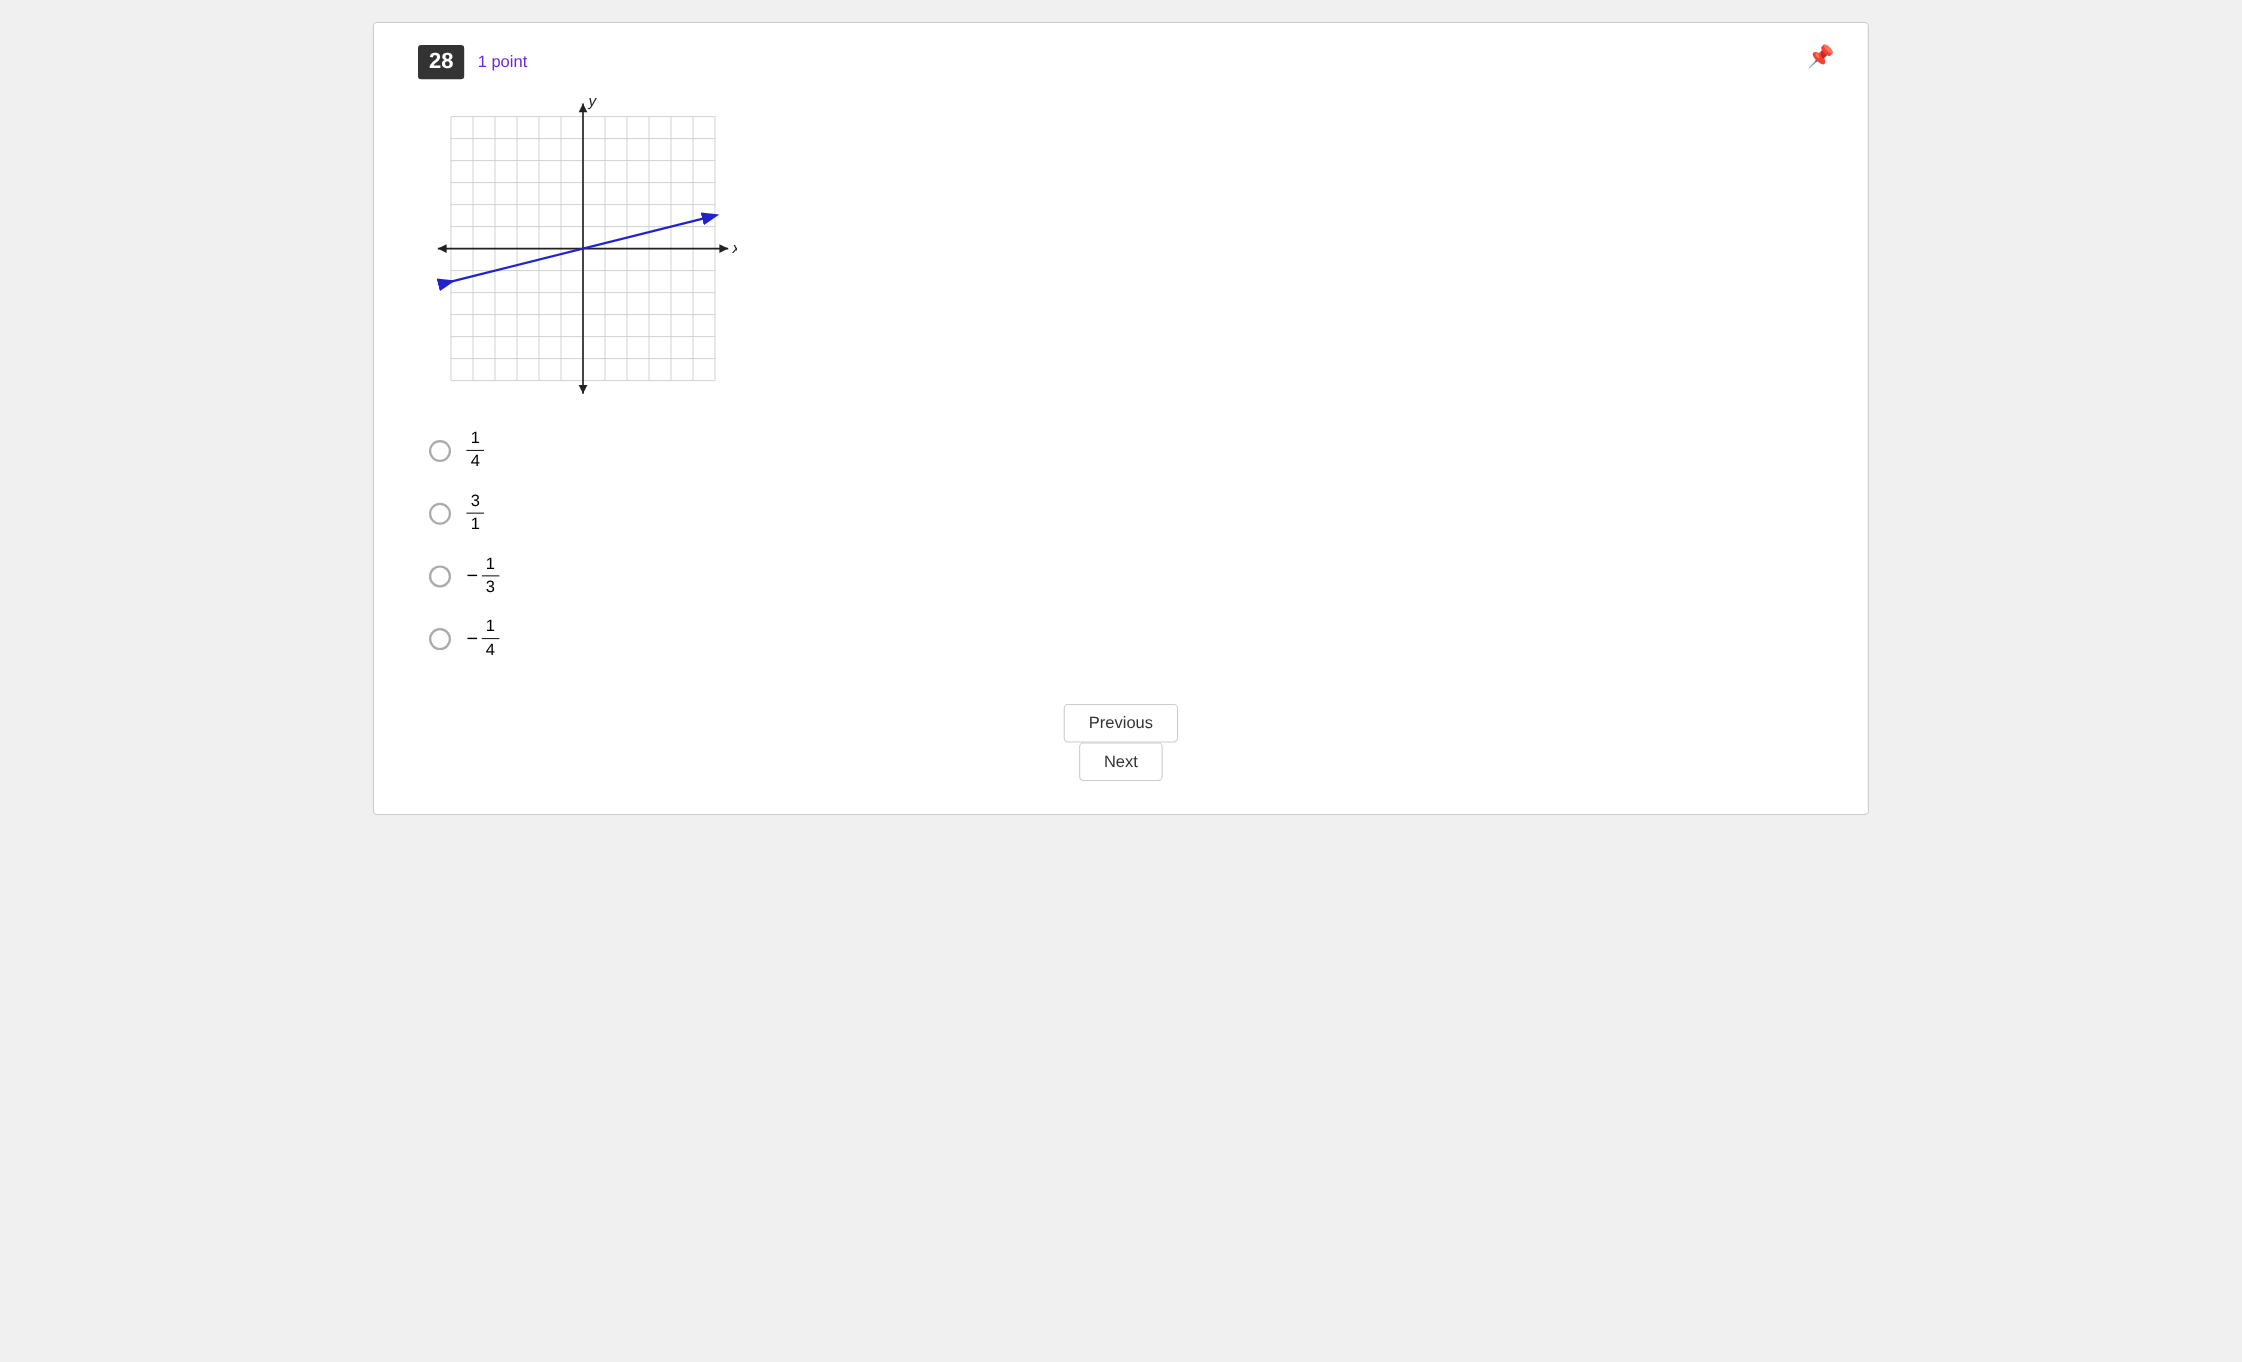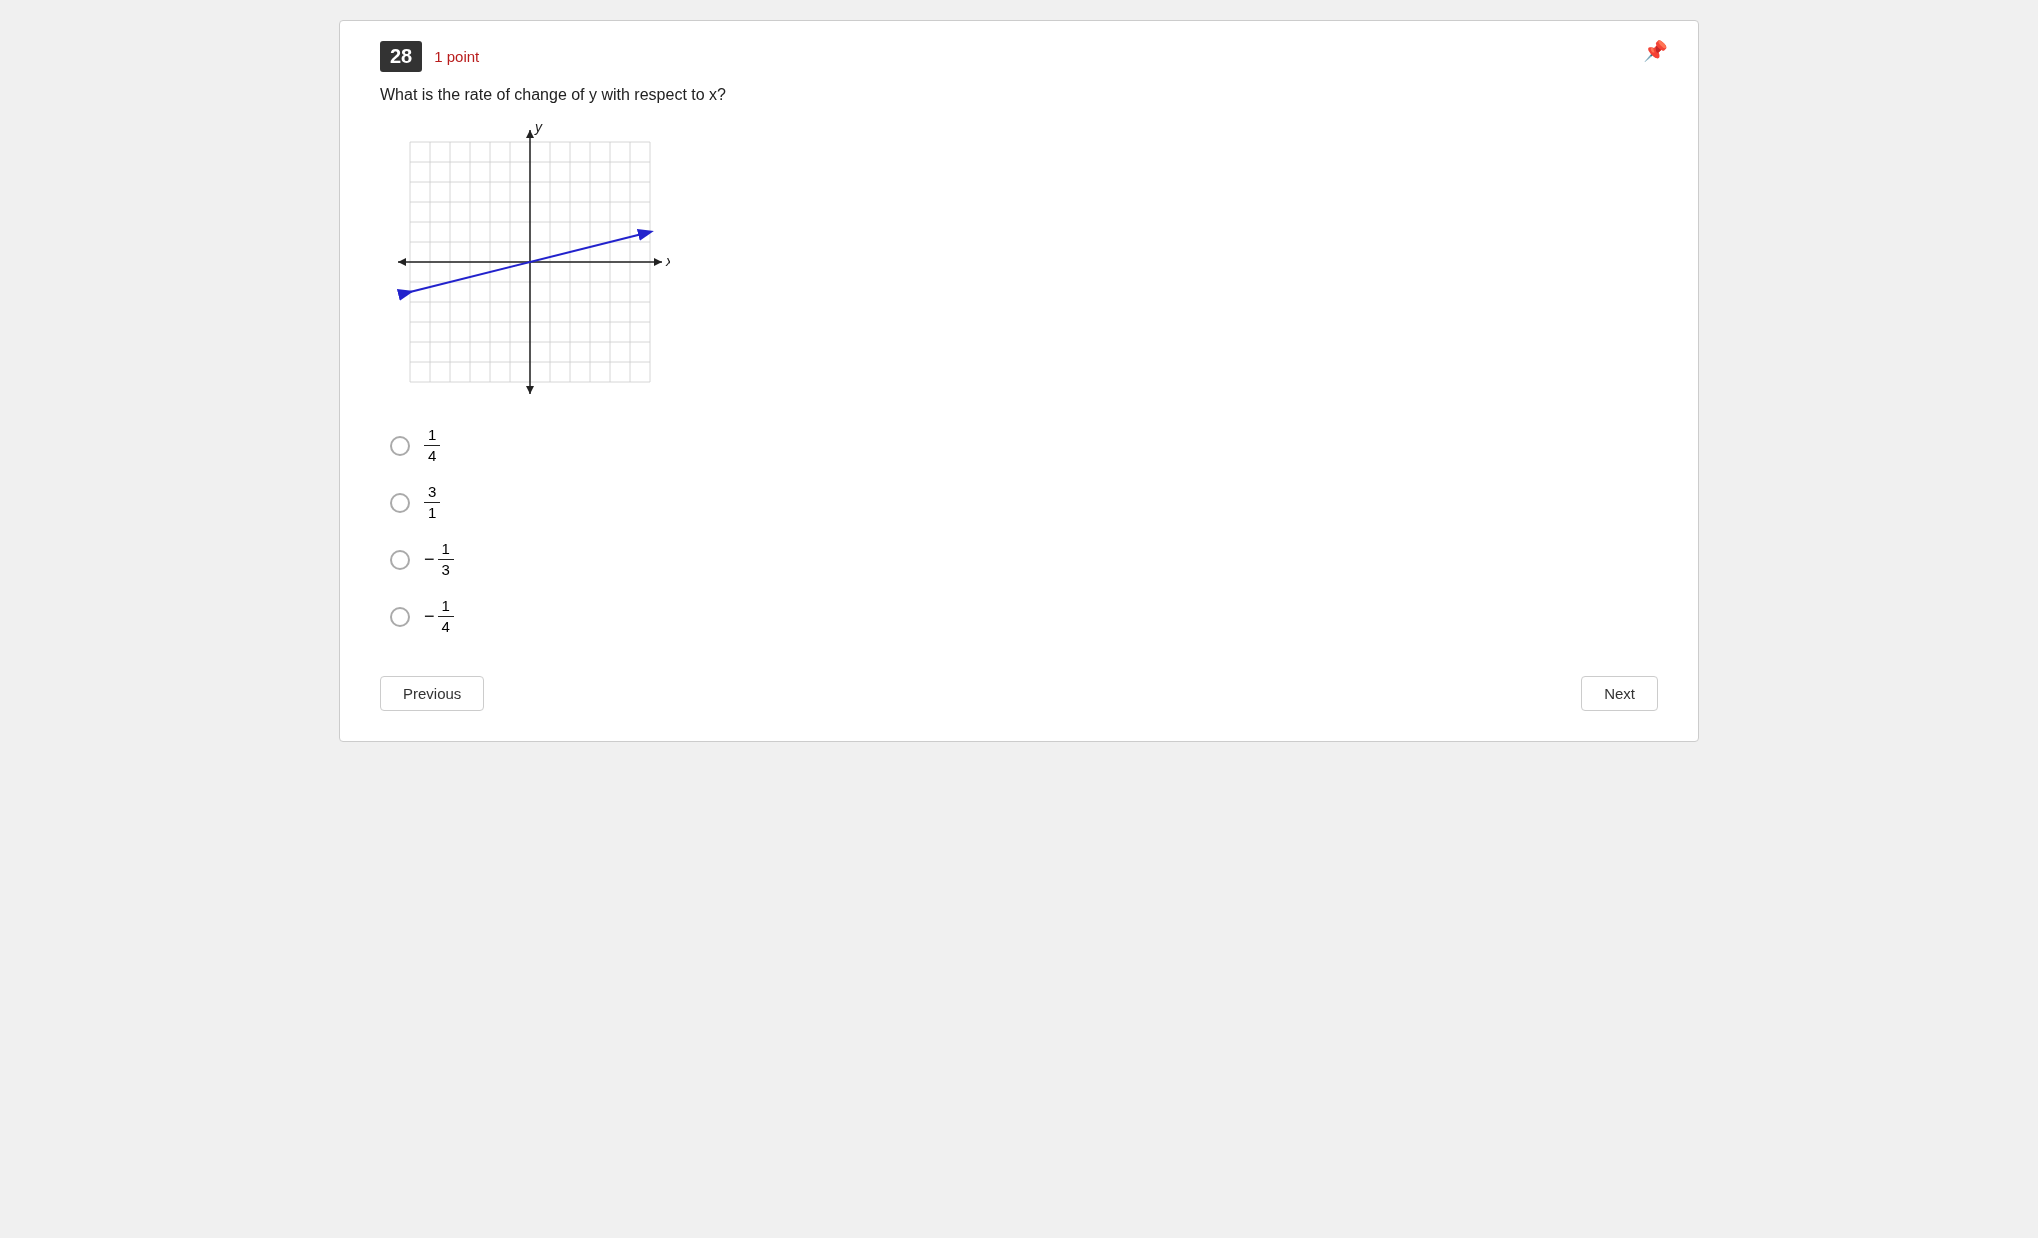--- a/index.html
+++ b/index.html
@@ -38,21 +38,21 @@
       background: #333;
       color: #fff;
       font-weight: bold;
       font-size: 20px;
       padding: 4px 10px;
       border-radius: 3px;
     }
 
     .question-points {
       font-size: 15px;
-      color: #b91c1c;
+      color: #6d28d9;
     }
 
     .pin-icon {
       position: absolute;
       top: 18px;
       right: 30px;
       cursor: pointer;
       color: #666;
       font-size: 20px;
     }
@@ -121,20 +121,21 @@
     .fraction-negative .minus-sign {
       font-size: 18px;
       margin-right: 1px;
     }
 
     .nav-buttons {
       display: flex;
       justify-content: space-between;
       align-items: center;
       margin-top: 10px;
+      flex-direction: column;
     }
 
     .nav-btn {
       background: #fff;
       border: 1px solid #ccc;
       border-radius: 4px;
       padding: 8px 22px;
       font-size: 15px;
       cursor: pointer;
       color: #333;
@@ -149,21 +150,20 @@
 
 <div class="outer-container">
 
   <span class="pin-icon">📌</span>
 
   <div class="question-header">
     <span class="question-number-badge">28</span>
     <span class="question-points">1 point</span>
   </div>
 
-  <div class="question-text">What is the rate of change of y with respect to x?</div>
 
   <div class="graph-area">
     <svg class="graph-svg" width="280" height="280" viewBox="0 0 280 280">
 
       <g stroke="#ccc" stroke-width="0.8">
         <line x1="20" y1="20" x2="20" y2="260"></line>
         <line x1="40" y1="20" x2="40" y2="260"></line>
         <line x1="60" y1="20" x2="60" y2="260"></line>
         <line x1="80" y1="20" x2="80" y2="260"></line>
         <line x1="100" y1="20" x2="100" y2="260"></line>

